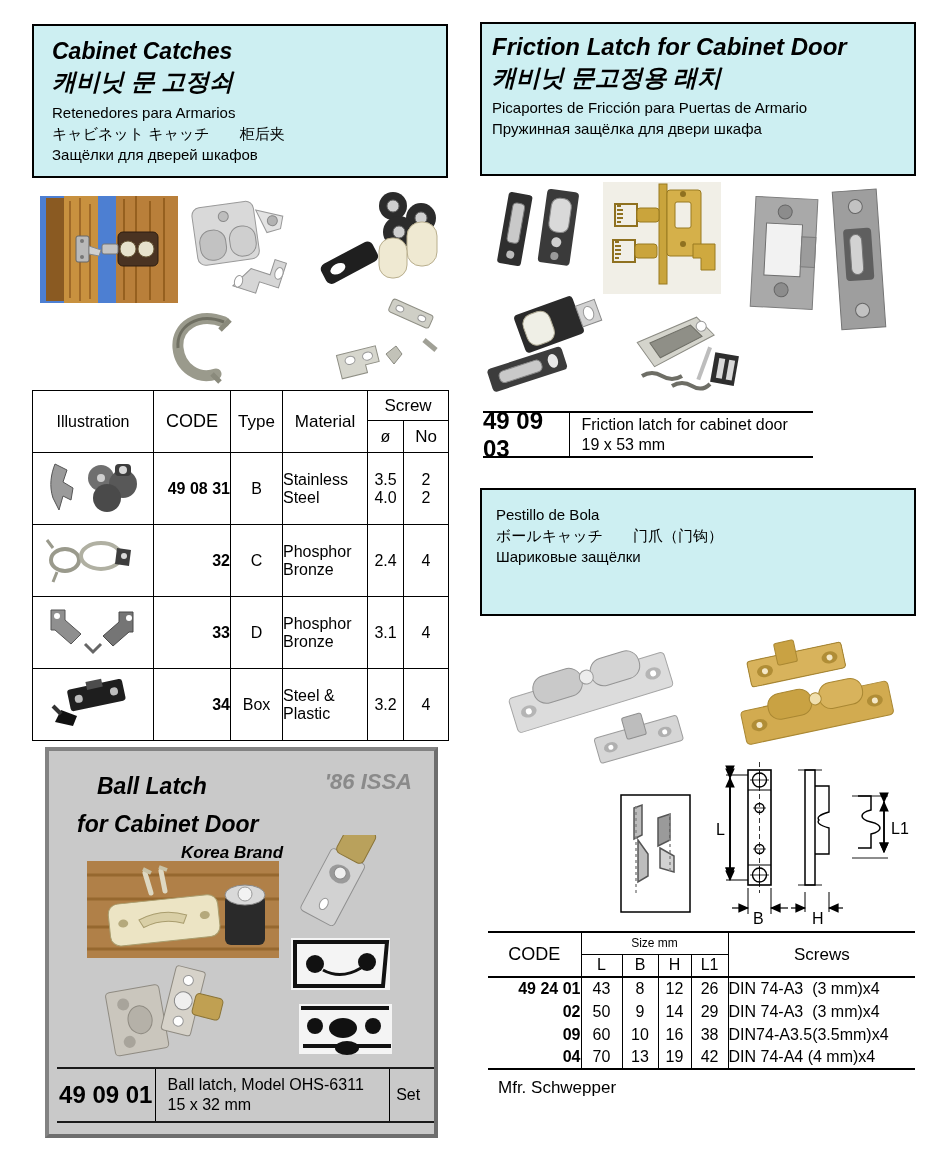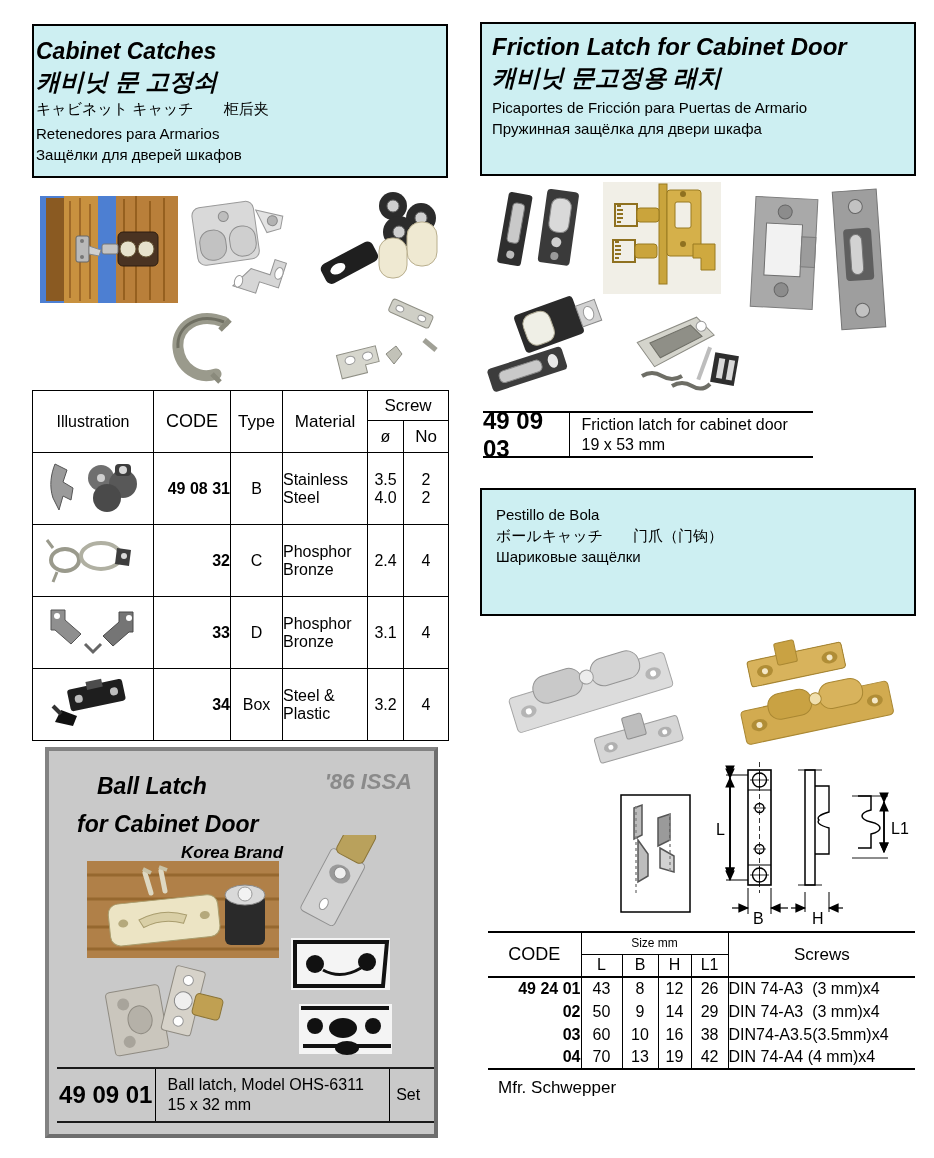--- a/index.html
+++ b/index.html
@@ -1,19 +1,19 @@
 <!DOCTYPE html>
 <html><head>
 <meta charset="utf-8">
 <style>
   html,body{margin:0;padding:0;background:#fff;}
   .page{position:relative;width:934px;height:1158px;background:#fff;overflow:hidden;
         font-family:"Liberation Sans","DejaVu Sans",sans-serif;color:#000;}
   .abs{position:absolute;box-sizing:border-box;}
-  .hdr-box{background:#cdeff2;border:2px solid #000;padding:10px 2px;}
+  .hdr-box{background:#cdeff2;border:2px solid #000;padding:10px 18px;}
   .t-big{font-size:23px;font-weight:bold;font-style:italic;line-height:30px;white-space:nowrap;}
   .t-big2{font-size:24px;font-weight:bold;font-style:italic;line-height:32px;white-space:nowrap;}
   .t-sub{font-size:15px;line-height:21px;white-space:nowrap;}
   .preline{white-space:pre-line;}
   .pre{white-space:pre;}
   table.cat{border-collapse:collapse;table-layout:fixed;}
   table.cat th,table.cat td{border:1.5px solid #000;font-size:16px;padding:0;overflow:hidden;}
   table.cat th{font-weight:normal;}
   .cell-c{text-align:center;vertical-align:middle;}
   .cell-code{font-weight:bold;font-size:17px;text-align:right;padding-right:10px;vertical-align:middle;}
@@ -34,22 +34,22 @@
   svg text{font-family:"Liberation Sans","DejaVu Sans",sans-serif;}
 </style>
 </head>
 <body>
 
 <div class="page">
 
   <div class="abs hdr-box" style="left:32px;top:24px;width:416px;height:154px;">
     <div class="t-big">Cabinet Catches</div>
     <div class="t-big2">캐비닛 문 고정쇠</div>
+    <div class="t-sub" style="margin-top:4px;">Retenedores para Armarios</div>
     <div class="t-sub">キャビネット キャッチ　　柜后夹</div>
-    <div class="t-sub" style="margin-top:4px;">Retenedores para Armarios</div>
     <div class="t-sub">Защёлки для дверей шкафов</div>
   </div>
 
   <div class="abs" style="left:40px;top:196px;width:138px;height:107px;">
     <svg width="138" height="107" viewBox="0 0 138 107">
       <rect width="138" height="107" fill="#4d7fd2"></rect>
       <rect x="6" y="2" width="18" height="103" fill="#8a5a22"></rect>
       <rect x="24" y="0" width="34" height="107" fill="#c8913f"></rect>
       <path d="M30,5 v97 M40,2 v103 M50,8 v95" stroke="#a06a28" stroke-width="2" fill="none"></path>
       <rect x="36" y="40" width="13" height="26" rx="2" fill="#b9b9b9" stroke="#666"></rect>
@@ -555,21 +555,21 @@
     </tr>
     <tr style="height:23px;">
       <td class="vr sz-code">02</td>
       <td class="vr sz-num">50</td>
       <td class="vr sz-num">9</td>
       <td class="vr sz-num">14</td>
       <td class="vr sz-num">29</td>
       <td class="sz-screw pre">DIN 74-A3  (3 mm)x4</td>
     </tr>
     <tr style="height:23px;">
-      <td class="vr sz-code">03</td>
+      <td class="vr sz-code">09</td>
       <td class="vr sz-num">60</td>
       <td class="vr sz-num">10</td>
       <td class="vr sz-num">16</td>
       <td class="vr sz-num">38</td>
       <td class="sz-screw pre">DIN74-A3.5(3.5mm)x4</td>
     </tr>
     <tr style="height:23px;">
       <td class="vr sz-code">04</td>
       <td class="vr sz-num">70</td>
       <td class="vr sz-num">13</td>

